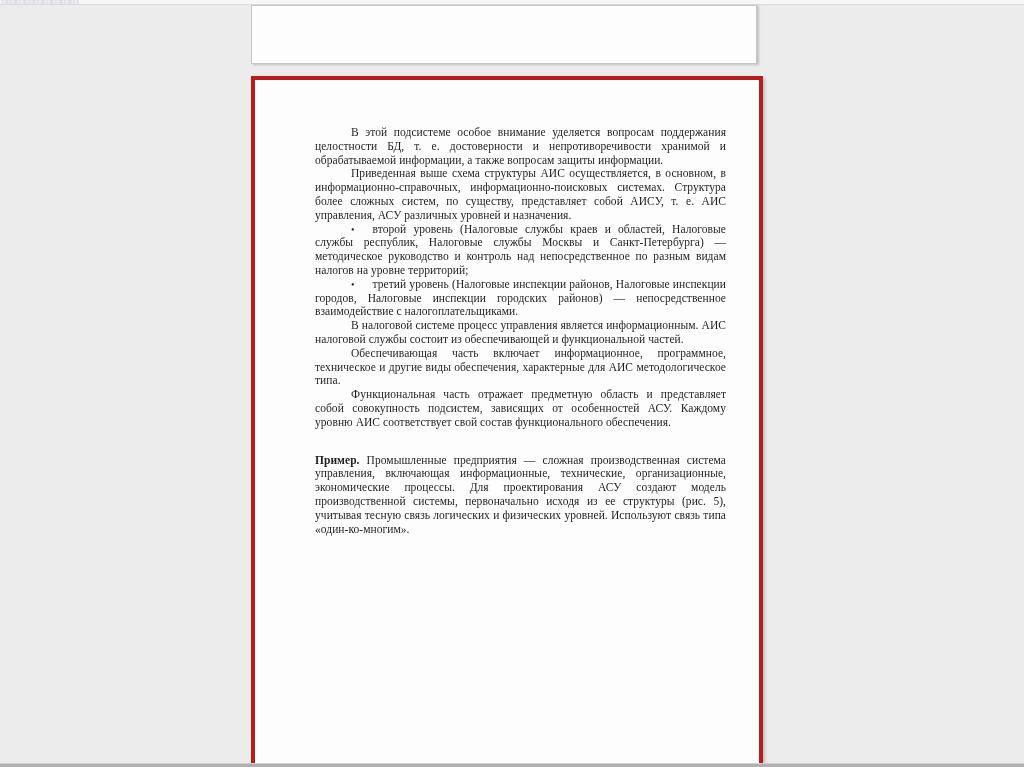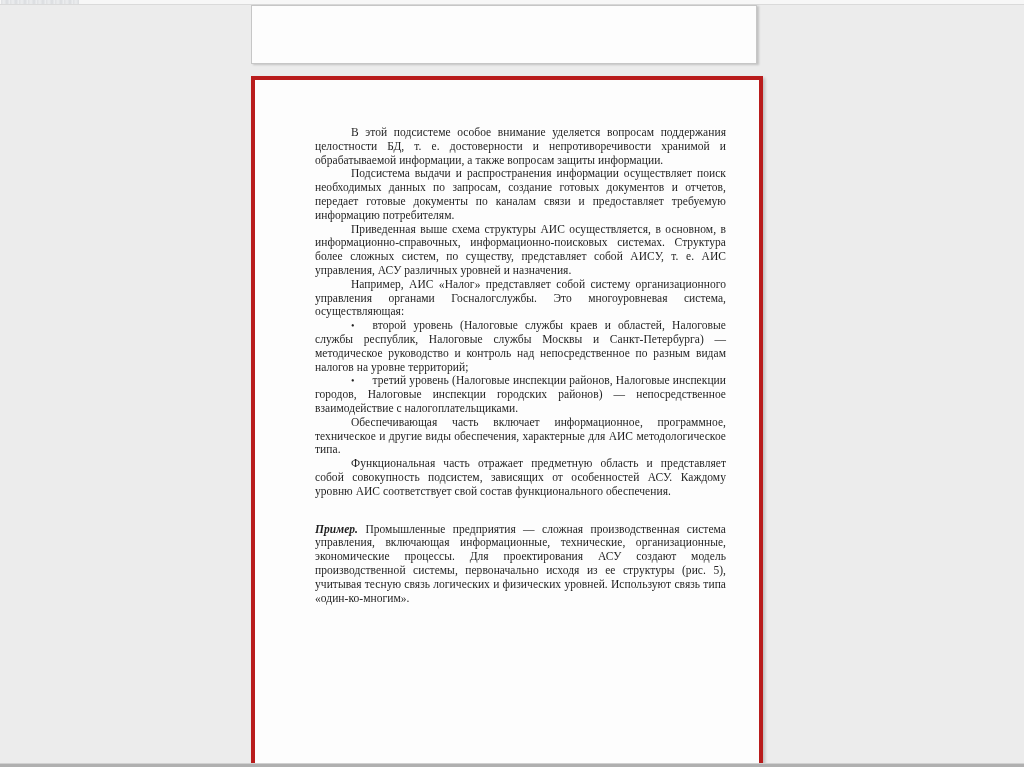--- a/index.html
+++ b/index.html
@@ -69,45 +69,44 @@
     line-height: 13.8px;
     letter-spacing: 0.05px;
   }
   .para {
     margin: 0;
     text-align: justify;
     text-indent: 36px;
   }
   .para.flush { text-indent: 0; }
   .para.example { text-indent: 0; margin-top: 24px; }
-  .lead { font-style: italic; font-weight: bold; }
+  .lead { font-weight: bold; }
   .bullet-marker {
     margin-right: 18px;
     font-size: 10px;
   }
 </style>
 </head>
 <body>
 
 <div class="viewport">
 
   <div class="top-strip">
     <div class="artifact"></div>
   </div>
 
   <div class="prev-page"></div>
 
   <div class="page">
     <div class="page-text">
         <p class="para indent">В этой подсистеме особое внимание уделяется вопросам поддержания целостности БД, т. е. достоверности и непротиворечивости хранимой и обрабатываемой информации, а также вопросам защиты информации.</p>
-        <p class="para indent">Подсистема выдачи и распространения информации осуществляет поиск необходимых данных по запросам, создание готовых документов и отчетов, передает готовые документы по каналам связи и предоставляет требуемую информацию потребителям.</p>
         <p class="para indent">Приведенная выше схема структуры АИС осуществляется, в основном, в информационно-справочных, информационно-поисковых системах. Структура более сложных систем, по существу, представляет собой АИСУ, т. е. АИС управления, АСУ различных уровней и назначения.</p>
-        <p class="para indent">Например, АИС «Налог» представляет собой систему организационного управления органами Госналогслужбы. Это многоуровневая система, осуществляющая:</p>
         <p class="para bullet"><span class="bullet-marker">•</span><span class="bullet-text">второй уровень (Налоговые службы краев и областей, Налоговые службы республик, Налоговые службы Москвы и Санкт-Петербурга) — методическое руководство и контроль над непосредственное по разным видам налогов на уровне территорий;</span></p>
         <p class="para bullet"><span class="bullet-marker">•</span><span class="bullet-text">третий уровень (Налоговые инспекции районов, Налоговые инспекции городов, Налоговые инспекции городских районов) — непосредственное взаимодействие с налогоплательщиками.</span></p>
+        <p class="para indent">В налоговой системе процесс управления является информационным. АИС налоговой службы состоит из обеспечивающей и функциональной частей.</p>
         <p class="para indent">Обеспечивающая часть включает информационное, программное, техническое и другие виды обеспечения, характерные для АИС методологическое типа.</p>
         <p class="para indent">Функциональная часть отражает предметную область и представляет собой совокупность подсистем, зависящих от особенностей АСУ. Каждому уровню АИС соответствует свой состав функционального обеспечения.</p>
         <p class="para example"><span class="lead">Пример.</span> Промышленные предприятия — сложная производственная система управления, включающая информационные, технические, организационные, экономические процессы. Для проектирования АСУ создают модель производственной системы, первоначально исходя из ее структуры (рис. 5), учитывая тесную связь логических и физических уровней. Используют связь типа «один-ко-многим».</p>
       </div>
   </div>
 
   <div class="bottom-line"></div>
 
 </div>
 

